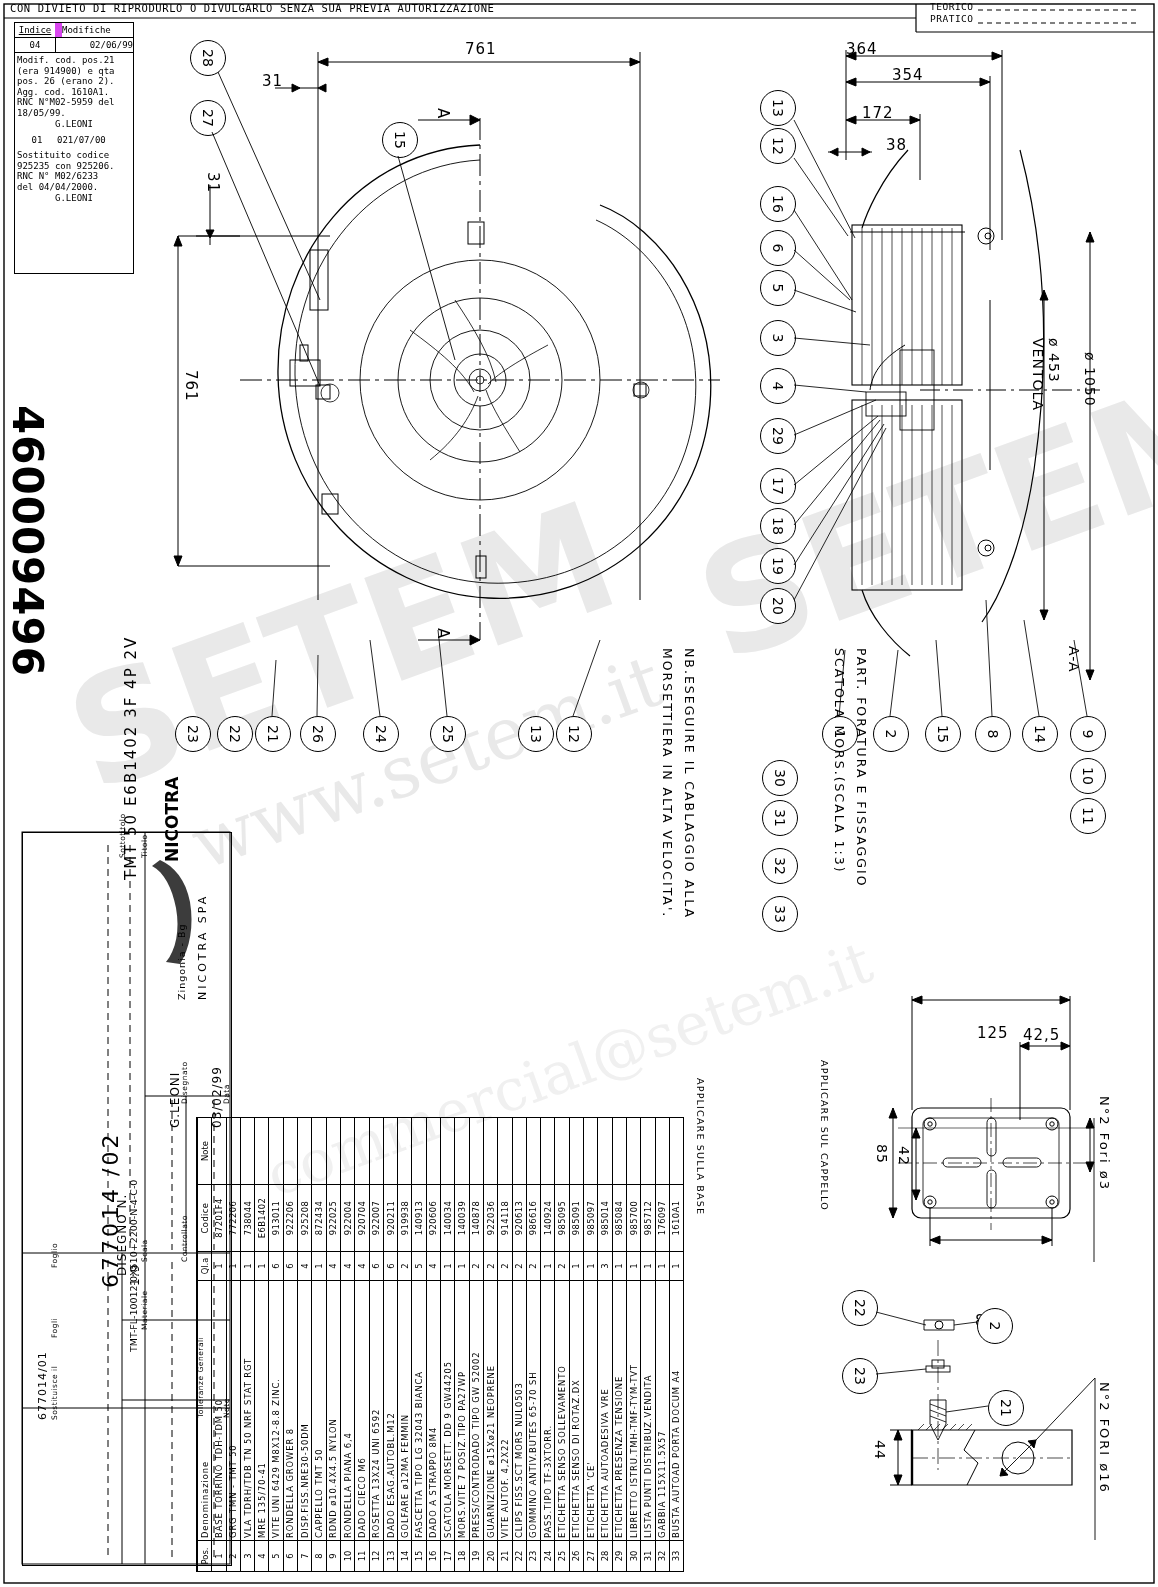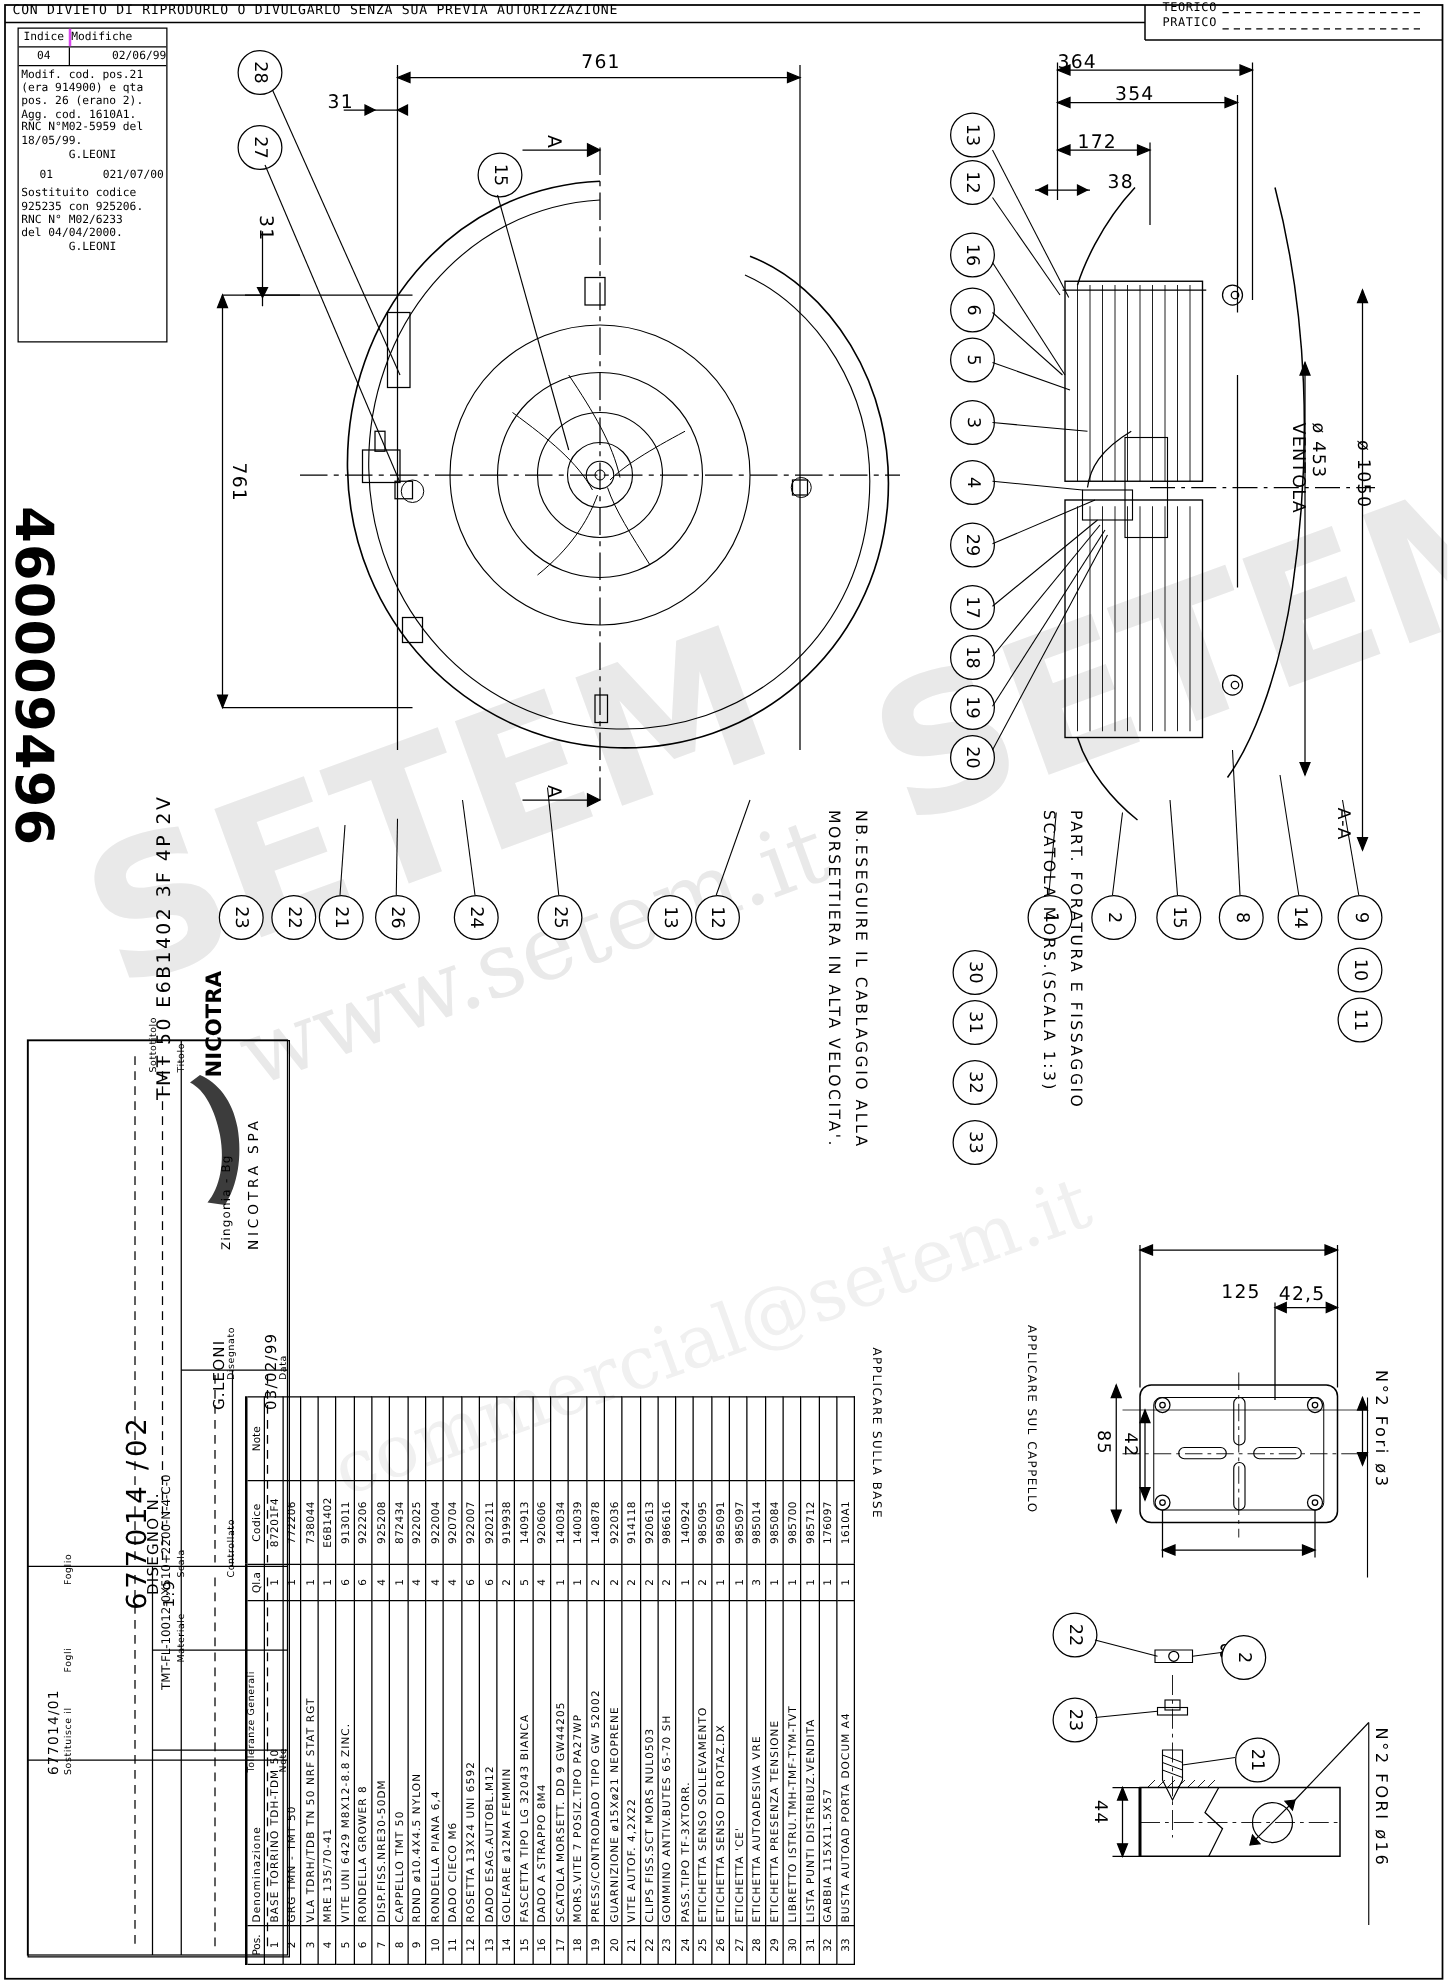--- a/index.html
+++ b/index.html
@@ -9,29 +9,29 @@
 
   .txt{position:absolute;white-space:pre;line-height:1;}
 
   
   #topnote{position:absolute;left:10px;top:2px;font-size:10.5px;letter-spacing:.6px;}
 
   
   #revblk{position:absolute;left:14px;top:22px;width:118px;height:250px;border:1px solid #000;
           font-size:9px;line-height:10.6px;}
   #revblk .hdr{display:flex;border-bottom:1px solid #000;height:14px;align-items:center;}
-  #revblk .hdr .c1{width:40px;text-align:center;border-right:2px solid #d946ef;height:14px;line-height:14px;}
+  #revblk .hdr .c1{width:40px;text-align:center;border-right:7px solid #d946ef;height:14px;line-height:14px;text-decoration:underline;}
   #revblk .hdr .c2{flex:1;text-align:left;height:14px;line-height:14px;}
   #revblk .r1{display:flex;height:14px;align-items:center;border-bottom:1px solid #000;}
   #revblk .r1 .c1{width:40px;text-align:center;border-right:1px solid #000;height:14px;line-height:14px;}
   #revblk .r1 .c2{flex:1;text-align:right;height:14px;line-height:14px;}
   #revblk .body{padding:2px 2px 0 2px;}
   #revblk .r2{display:flex;height:14px;align-items:center;margin-top:4px;}
   #revblk .r2 .c1{width:40px;text-align:center;}
-  #revblk .r2 .c2{flex:1;text-align:right;}
+  #revblk .r2 .c2{flex:1;text-align:left;}
   .ctr{text-align:center;}
 
   
   #bigid{position:absolute;left:52px;top:405px;font-family:"DejaVu Sans","Liberation Sans",sans-serif;
          font-weight:bold;font-size:42px;letter-spacing:1px;transform-origin:0 0;transform:rotate(90deg);}
 
   
   .bal{position:absolute;border:1px solid #000;border-radius:50%;width:34px;height:34px;background:#fff;
        display:flex;align-items:center;justify-content:center;font-size:14px;
        font-family:"DejaVu Sans","Liberation Sans",sans-serif;}

